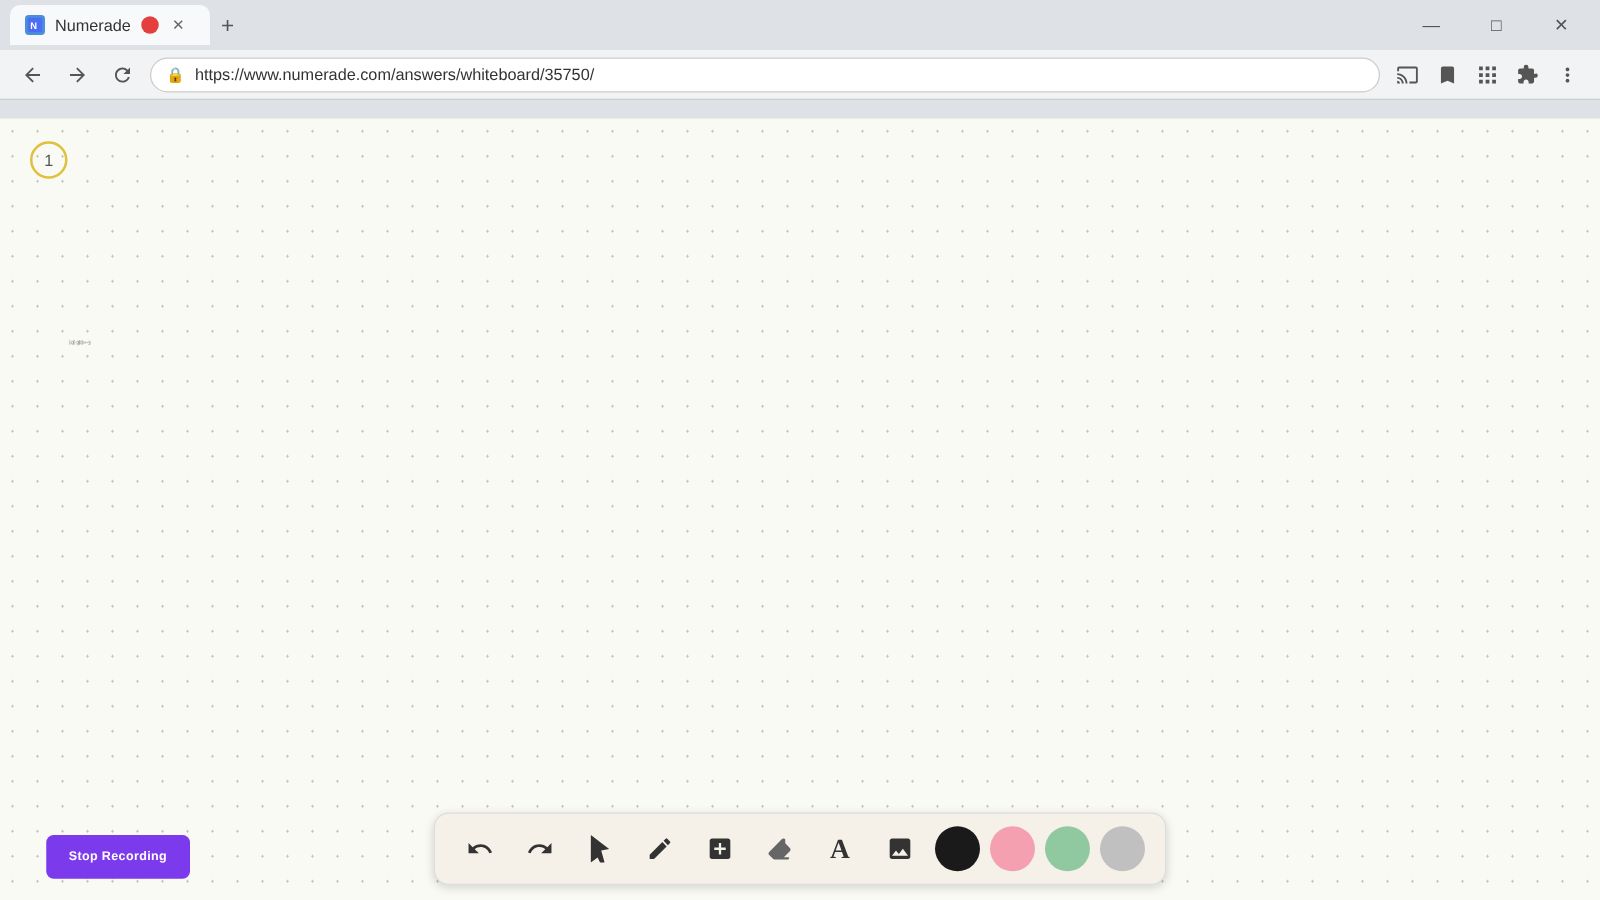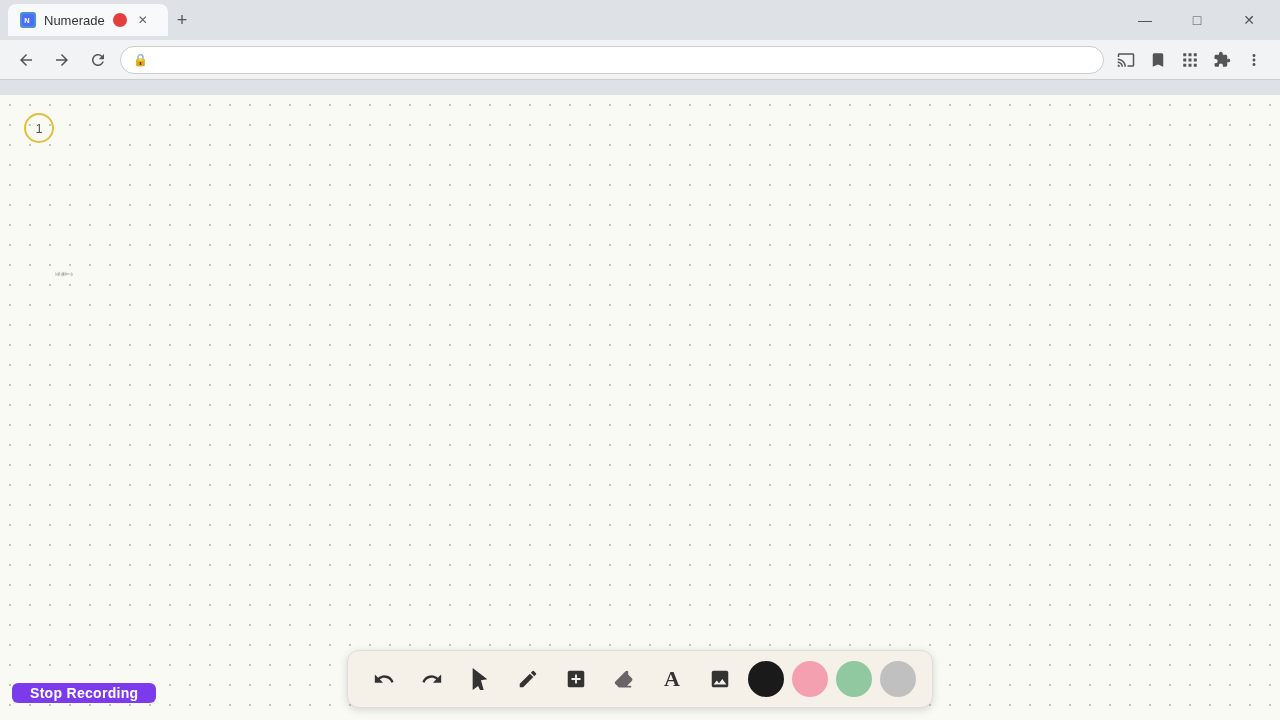--- a/index.html
+++ b/index.html
@@ -210,27 +210,27 @@
       height: 36px;
       border-radius: 50%;
       cursor: pointer;
       border: none;
     }
 
     
     .stop-recording-btn {
       position: absolute;
       bottom: 17px;
-      left: 12px;
+      left: 37px;
       background: #7c3aed;
       color: white;
       border: none;
       border-radius: 6px;
-      padding: 2px 18px;
-      font-size: 14px;
+      padding: 12px 18px;
+      font-size: 10px;
       font-weight: 600;
       cursor: pointer;
       letter-spacing: 0.3px;
     }
 
     
     .window-controls {
       display: flex;
       gap: 6px;
       margin-left: auto;
@@ -299,20 +299,21 @@
         </svg>
     </div>
     <div class="nav-btn">
       <svg viewBox="0 0 24 24">
           <path d="M17.65 6.35A7.958 7.958 0 0012 4C7.58 4 4 7.58 4 12s3.58 8 8 8c3.73 0 6.84-2.55 7.73-6h-2.08A5.99 5.99 0 0112 18c-3.31 0-6-2.69-6-6s2.69-6 6-6c1.66 0 3.14.69 4.22 1.78L13 11h7V4l-2.35 2.35z"></path>
         </svg>
     </div>
 
     <div class="address-bar">
       <span class="address-lock">🔒</span>
+      <span style="font-size:13px;color:#333;">https://www.numerade.com/answers/whiteboard/35750/</span>
     </div>
 
     <div class="nav-actions">
       <div class="nav-action-btn">
         <svg viewBox="0 0 24 24">
             <path d="M21 3H3c-1.1 0-2 .9-2 2v3h2V5h18v14h-7v2h7c1.1 0 2-.9 2-2V5c0-1.1-.9-2-2-2zM1 18v3h3c0-1.66-1.34-3-3-3zm0-4v2c2.76 0 5 2.24 5 5h2c0-3.87-3.13-7-7-7zm0-4v2c4.97 0 9 4.03 9 9h2c0-6.08-4.92-11-11-11z"></path>
           </svg>
       </div>
       <div class="nav-action-btn">
         <svg viewBox="0 0 24 24">

